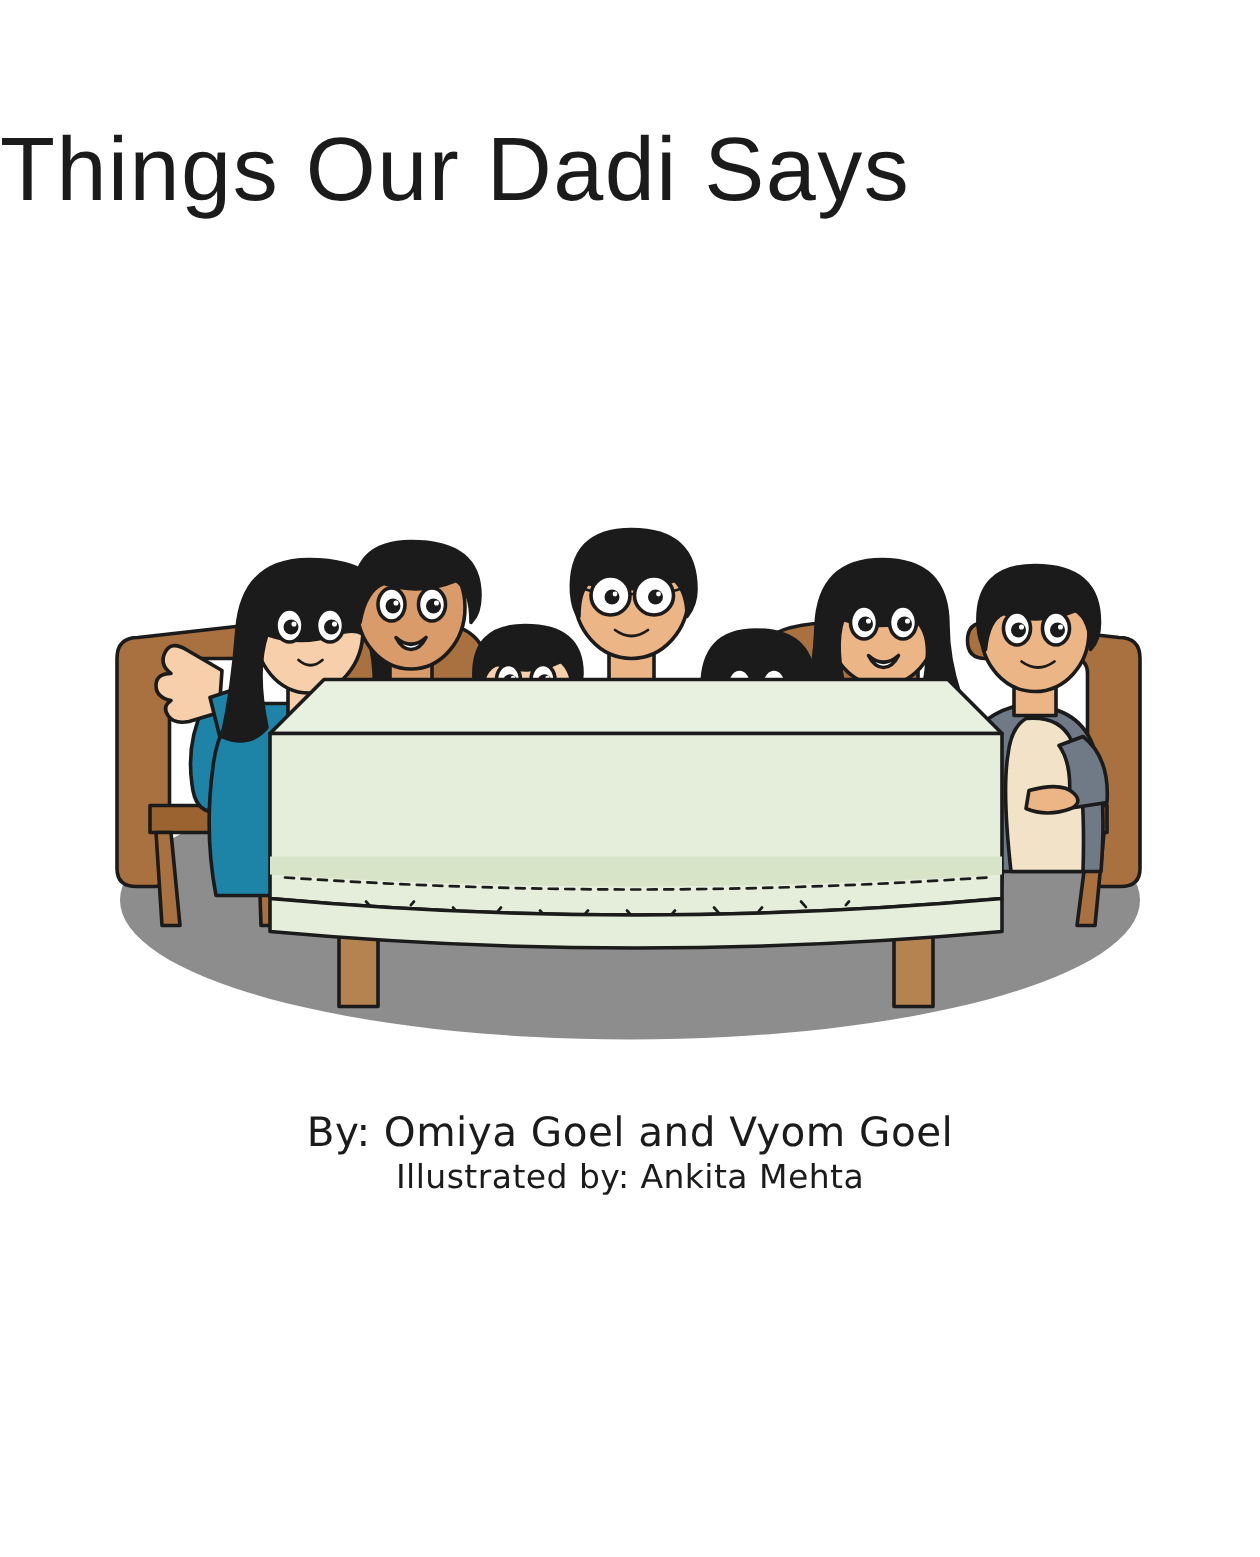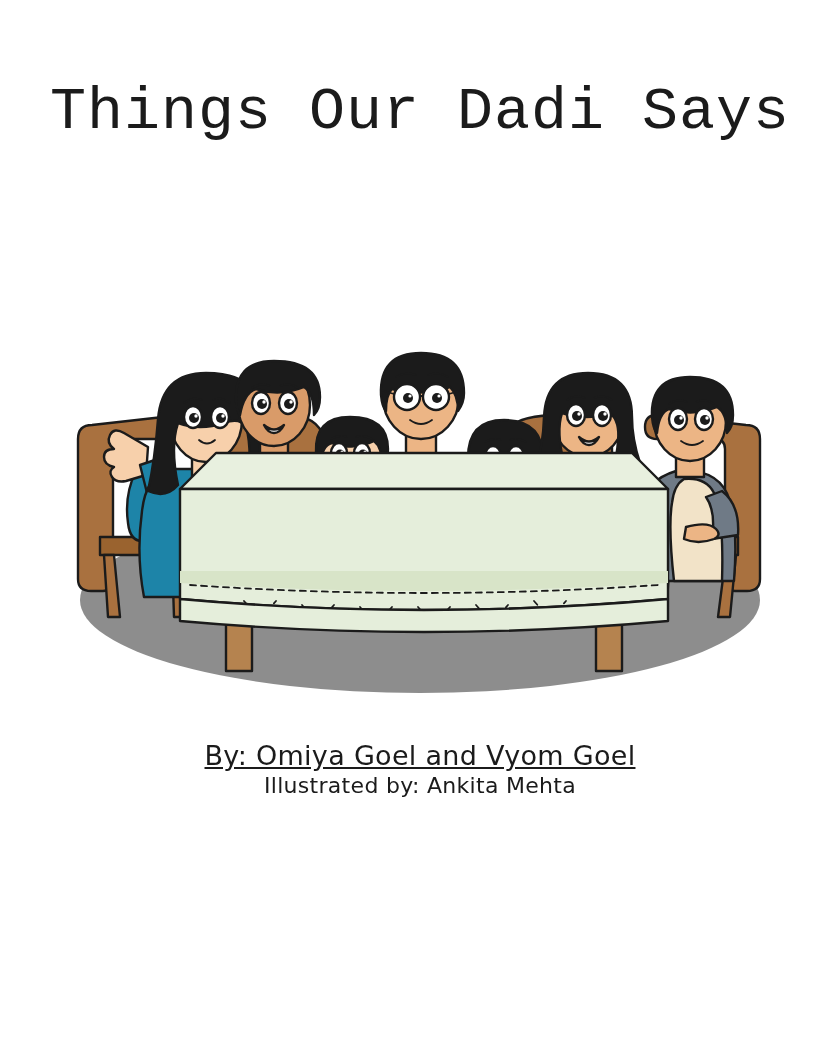--- a/index.html
+++ b/index.html
@@ -18,22 +18,22 @@
     width: 840px;
     height: 1038px;
     background: #ffffff;
     box-sizing: border-box;
   }
   .book-title {
     position: absolute;
     top: 78px;
     left: 0;
     width: 840px;
-    text-align: center;
-    font-family: Liberation Mono, monospace;
+    text-align: left;
+    font-family: Liberation Sans, sans-serif;
     font-size: 60px;
     font-weight: 400;
     letter-spacing: 1px;
     color: #1b1b1b;
     white-space: nowrap;
   }
   .cover-illustration {
     position: absolute;
     top: 255px;
     left: 40px;
@@ -42,21 +42,20 @@
   }
   .byline {
     position: absolute;
     top: 740px;
     left: 0;
     width: 840px;
     text-align: center;
     font-size: 27px;
     color: #1b1b1b;
     letter-spacing: 0.3px;
-    text-decoration: underline;
   }
   .illustrator {
     position: absolute;
     top: 773px;
     left: 0;
     width: 840px;
     text-align: center;
     font-size: 22px;
     color: #1b1b1b;
     letter-spacing: 0.3px;

